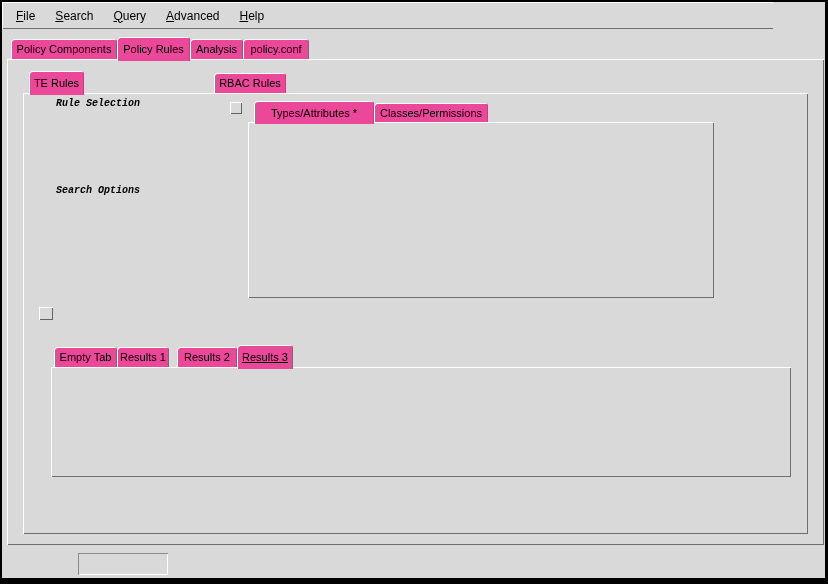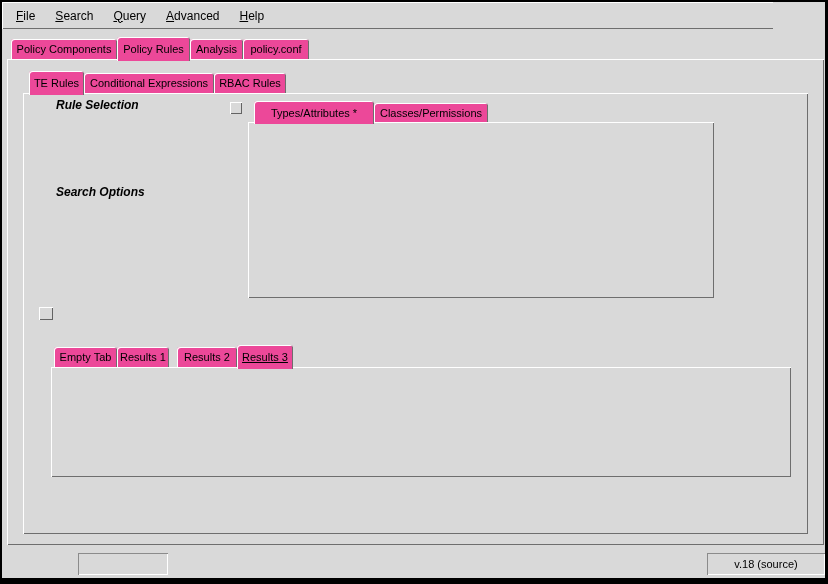--- a/index.html
+++ b/index.html
@@ -17,21 +17,21 @@
   .menu-item{padding:3px 10px;white-space:nowrap;cursor:default;}
   .mn{text-decoration:underline;}
   
   .page{background:#d9d9d9;box-shadow:inset 1px 1px 0 #fff, inset -1px -1px 0 #6e6e6e;z-index:1;}
   .tab{background:#ec4899;border-top-left-radius:3px;border-top-right-radius:3px;
     box-shadow:inset 1px 1px 0 #fff, inset -1px 0 0 #6e6e6e;
     display:flex;align-items:center;justify-content:center;font-size:11px;z-index:2;cursor:default;white-space:nowrap;}
   .tab.active{z-index:4;}
   
   .groove{border:2px groove #e6e6e6;}
-  .lf-title{background:#d9d9d9;padding:0 4px;font-weight:bold;font-style:italic;font-size:12px;white-space:nowrap;z-index:3;}
+  .lf-title{background:#d9d9d9;padding:0 4px;font-weight:bold;font-style:italic;font-size:10px;white-space:nowrap;z-index:3;font-family:Liberation Mono, monospace;}
   
   .cb{display:flex;align-items:center;gap:7px;height:14px;white-space:nowrap;font-size:11px;cursor:default;}
   .ind{width:12px;height:12px;flex:none;background:#ececec;
     box-shadow:inset 1px 1px 0 #fff, inset -1px -1px 0 #636363;}
   .ind.checked{box-shadow:inset 1px 1px 0 #5a5a5a, inset -1px -1px 0 #f2f2f2;}
   .dia{width:9px;height:9px;flex:none;transform:rotate(45deg);background:#d9d9d9;
     box-shadow:inset 1px 1px 0 #fff, inset -1px -1px 0 #636363;margin:0 2px;}
   .dia.sel{box-shadow:inset 1px 1px 0 #5a5a5a, inset -1px -1px 0 #f2f2f2;}
   
   .combo{display:flex;background:#fff;box-shadow:inset 1px 1px 0 #6e6e6e, inset -1px -1px 0 #fff;}
@@ -77,21 +77,20 @@
   </div>
 
   <div class="abs page" style="left:5px;top:57px;width:817px;height:486px;"></div>
   <div class="abs tab" style="left:9px;top:37px;width:106px;height:20px;">Policy Components</div>
   <div class="abs tab active" style="left:115px;top:35px;width:73px;height:24px;">Policy Rules</div>
   <div class="abs tab" style="left:188px;top:37px;width:53px;height:20px;">Analysis</div>
   <div class="abs tab" style="left:241px;top:37px;width:66px;height:20px;">policy.conf</div>
 
   <div class="abs page" style="left:21px;top:91px;width:785px;height:441px;"></div>
   <div class="abs tab active" style="left:27px;top:69px;width:55px;height:24px;">TE Rules</div>
-  <div class="abs tab" style="left:82px;top:71px;width:130px;height:20px;">Conditional Expressions</div>
   <div class="abs tab" style="left:212px;top:71px;width:72px;height:20px;">RBAC Rules</div>
 
   <div class="abs groove" style="left:38px;top:103px;width:177px;height:82px;"></div>
   <div class="abs lf-title" style="left:50px;top:96px;">Rule Selection</div>
   <div class="abs cb" style="left:48px;top:120px;">
     <span class="ind checked" style="background-color: rgb(176, 48, 96);"></span>
     <span>allow</span>
   </div>
   <div class="abs cb" style="left:48px;top:143px;">
     <span class="ind checked" style="background-color: rgb(176, 48, 96);"></span>
@@ -244,17 +243,14 @@
       </div>
     <div class="abs sb-thumb" style="left:15px;top:1px;right:15px;height:14px;"></div>
     <div class="abs sb-arrow" style="right:0;top:0;width:14px;height:16px;">
         <span>▶</span>
       </div>
   </div>
 
   <div class="abs btn" style="left:50px;top:483px;width:726px;height:23px;">Close Tab</div>
 
   <div class="abs sbox" style="left:76px;width:90px;"></div>
-  <div class="abs sbox" style="left:705px;width:118px;">
-    <span>v.18 (source)</span>
-  </div>
 
 </div>
 
 </body></html>

